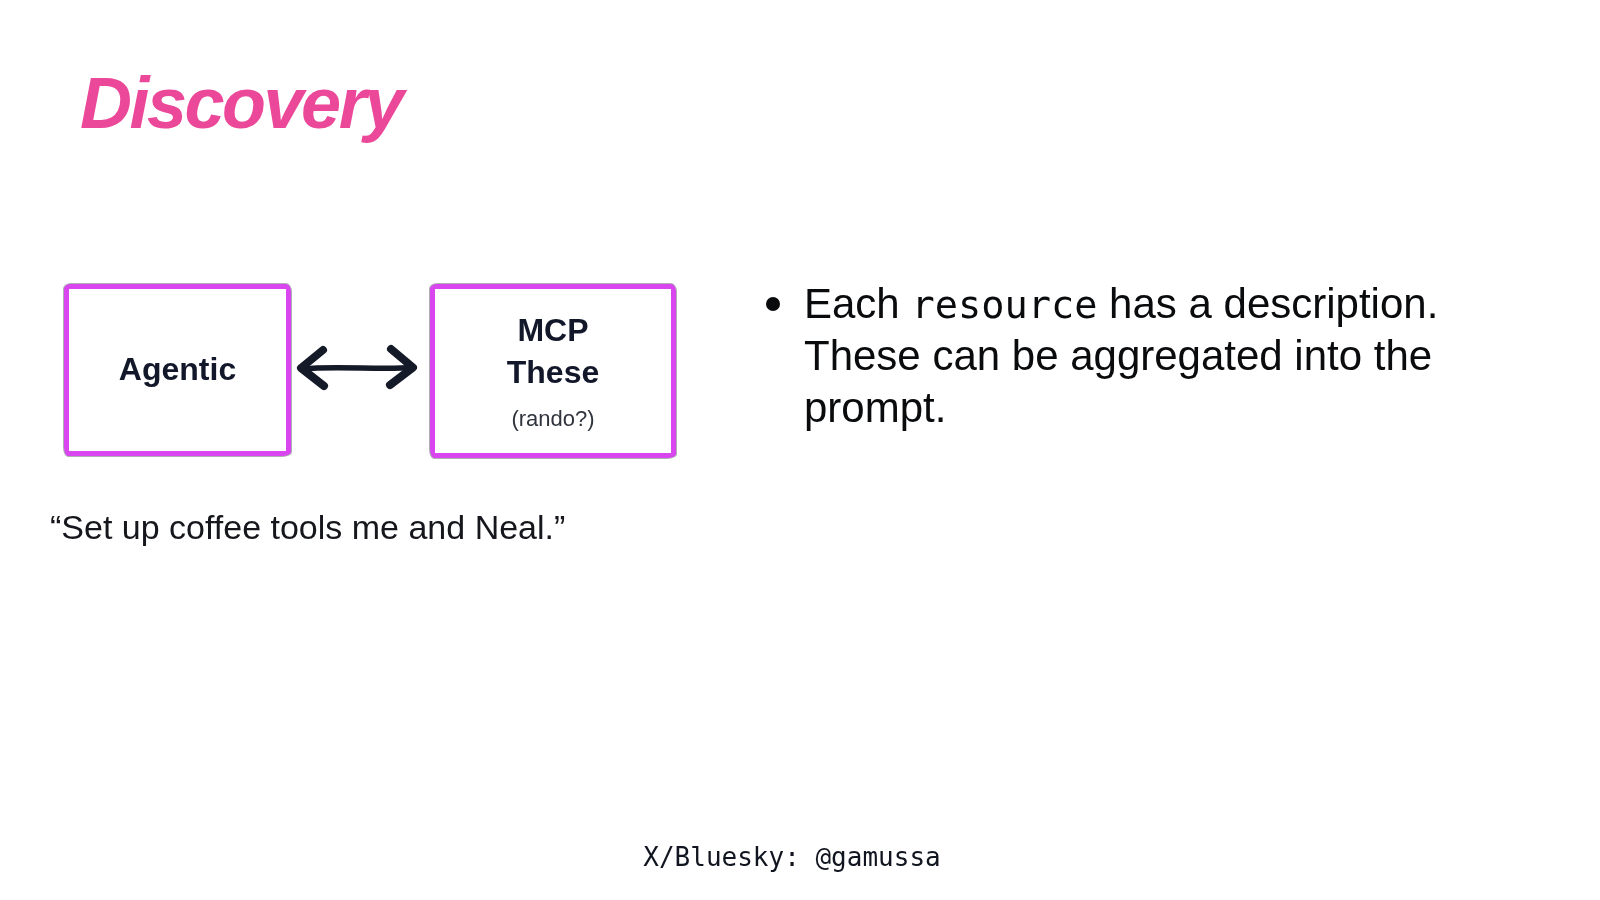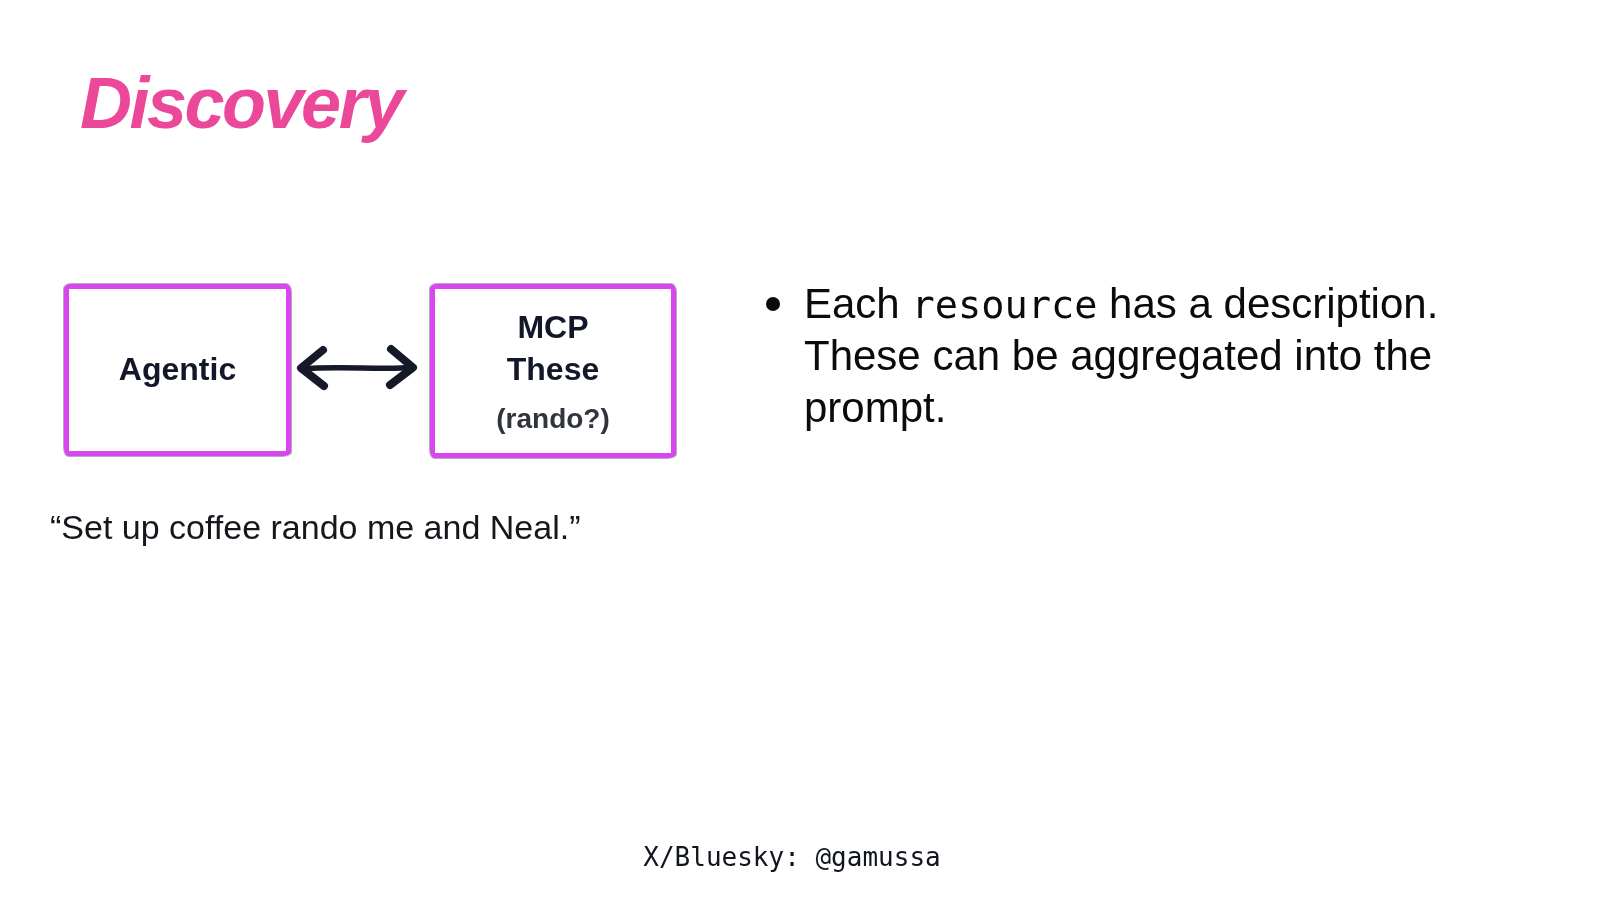--- a/index.html
+++ b/index.html
@@ -35,22 +35,22 @@
     flex-direction: column;
     align-items: center;
     justify-content: center;
     text-align: center;
     color: #12172a;
   }
   .box-left { left: 64px; top: 284px; width: 227px; height: 172px; }
   .box-right { left: 430px; top: 284px; width: 246px; height: 174px; }
   .box-label { font-size: 32px; font-weight: 700; line-height: 1.3; }
   .box-sub {
-    font-size: 28px;
-    font-weight: 700;
+    font-size: 22px;
+    font-weight: 400;
     color: #30343d;
     margin-top: 12px;
   }
   .arrow-wrap {
     position: absolute;
     left: 292px;
     top: 337px;
     width: 130px;
     height: 62px;
   }
@@ -133,21 +133,21 @@
     <div class="box box-right">
       <div class="box-label">
         <div>MCP</div>
         <div>These</div>
       </div>
       <div class="box-sub">(rando?)</div>
     </div>
 
   </div>
 
-  <div class="caption">“Set up coffee rando me and Neal.”</div>
+  <div class="caption">“Set up coffee tools me and Neal.”</div>
 
   <ul class="bullets" id="bullet-list">
       <li><span class="dot"></span><span>Each </span><span class="mono">resource</span><span> has a description. These can be aggregated into the prompt.</span></li>
     </ul>
 
   <div class="footer">X/Bluesky: @gamussa</div>
 
 </div>
 
 </body></html>

